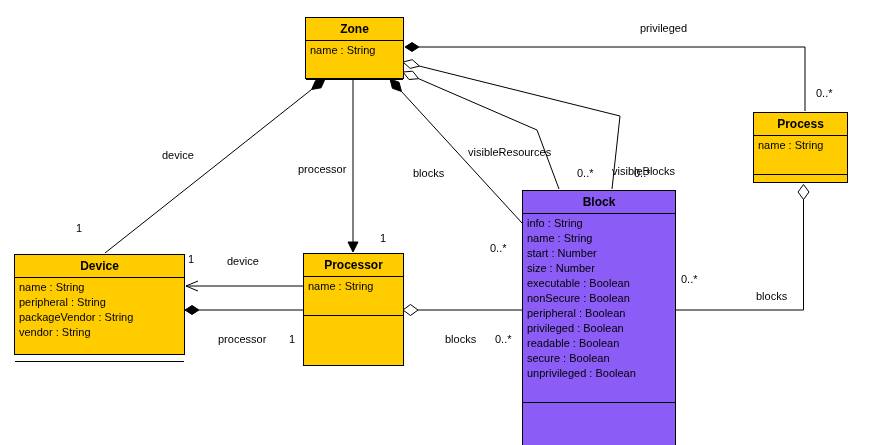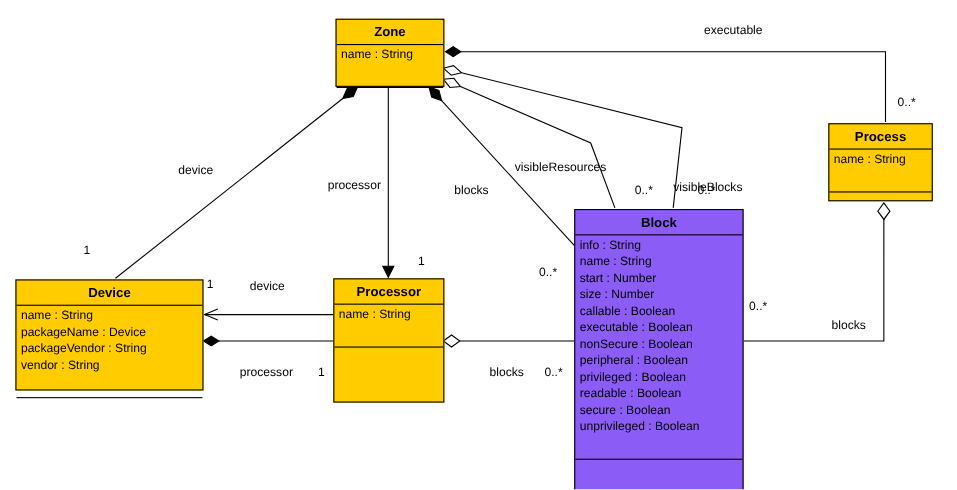--- a/index.html
+++ b/index.html
@@ -105,21 +105,21 @@
     <div class="uml-attrs">
         <div class="uml-attr">name : String</div>
       </div>
     <div class="uml-footer"></div>
   </div>
 
   <div class="uml-class" style="left: 14px; top: 254px; width: 171px; height: 101px; background: rgb(255, 204, 0); border-color: rgb(0, 0, 0);">
     <div class="uml-title">Device</div>
     <div class="uml-attrs">
         <div class="uml-attr">name : String</div>
-        <div class="uml-attr">packageName : Device</div>
+        <div class="uml-attr">peripheral : String</div>
         <div class="uml-attr">packageVendor : String</div>
         <div class="uml-attr">vendor : String</div>
       </div>
     <div class="uml-footer"></div>
   </div>
 
   <div class="uml-class" style="left: 303px; top: 253px; width: 101px; height: 113px; background: rgb(255, 204, 0); border-color: rgb(0, 0, 0);">
     <div class="uml-title">Processor</div>
     <div class="uml-attrs">
         <div class="uml-attr">name : String</div>
@@ -127,33 +127,32 @@
     <div class="uml-footer"></div>
   </div>
 
   <div class="uml-class" style="left: 522px; top: 190px; width: 154px; height: 306px; background: #8b5cf6; border-color: rgb(0, 0, 0);">
     <div class="uml-title">Block</div>
     <div class="uml-attrs">
         <div class="uml-attr">info : String</div>
         <div class="uml-attr">name : String</div>
         <div class="uml-attr">start : Number</div>
         <div class="uml-attr">size : Number</div>
-        <div class="uml-attr">callable : Boolean</div>
         <div class="uml-attr">executable : Boolean</div>
         <div class="uml-attr">nonSecure : Boolean</div>
         <div class="uml-attr">peripheral : Boolean</div>
         <div class="uml-attr">privileged : Boolean</div>
         <div class="uml-attr">readable : Boolean</div>
         <div class="uml-attr">secure : Boolean</div>
         <div class="uml-attr">unprivileged : Boolean</div>
       </div>
     <div class="uml-footer"></div>
   </div>
 
-  <span class="edge-label" style="left:640px; top:22px;">executable</span>
+  <span class="edge-label" style="left:640px; top:22px;">privileged</span>
   <span class="edge-label" style="left:816px; top:87px;">0..*</span>
 
   <span class="edge-label" style="left:162px; top:149px;">device</span>
   <span class="edge-label" style="left:76px; top:222px;">1</span>
 
   <span class="edge-label" style="left:298px; top:163px;">processor</span>
   <span class="edge-label" style="left:380px; top:232px;">1</span>
 
   <span class="edge-label" style="left:413px; top:167px;">blocks</span>
   <span class="edge-label" style="left:490px; top:242px;">0..*</span>

